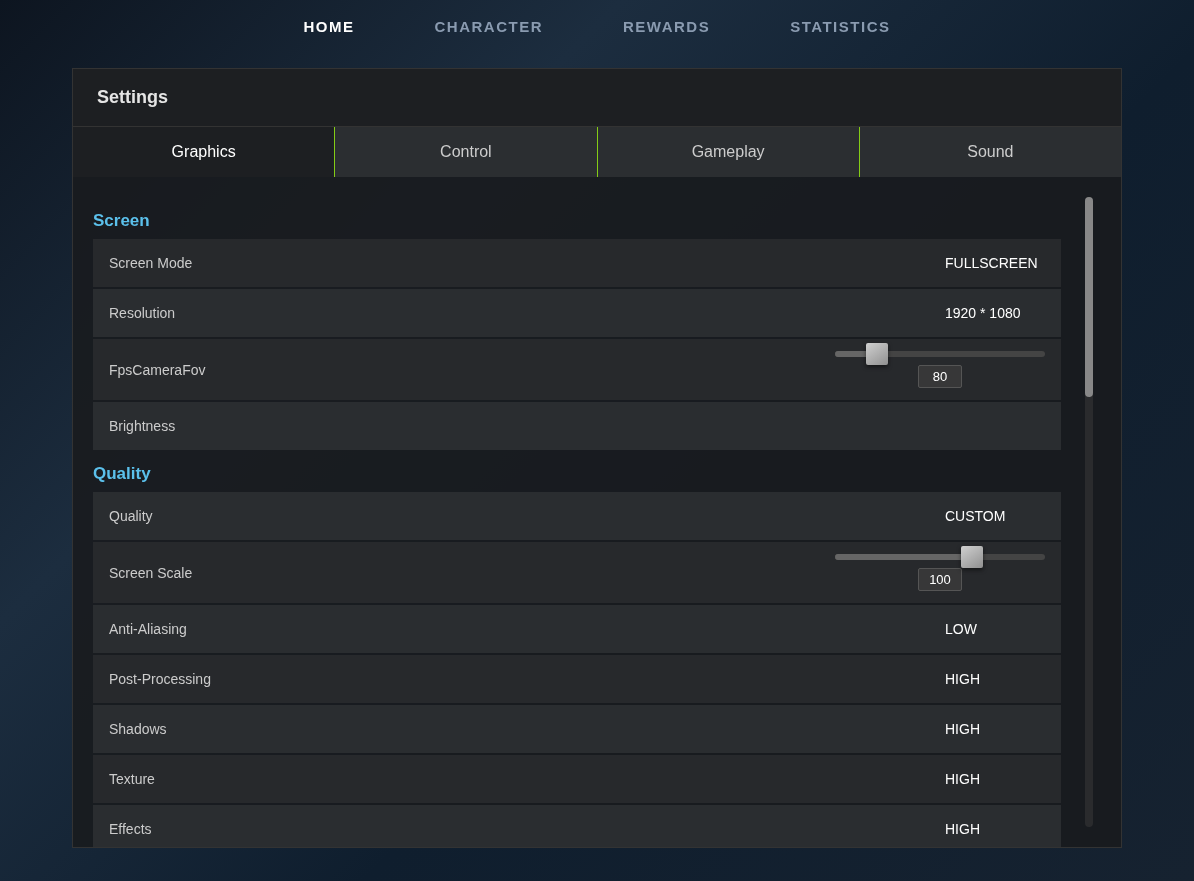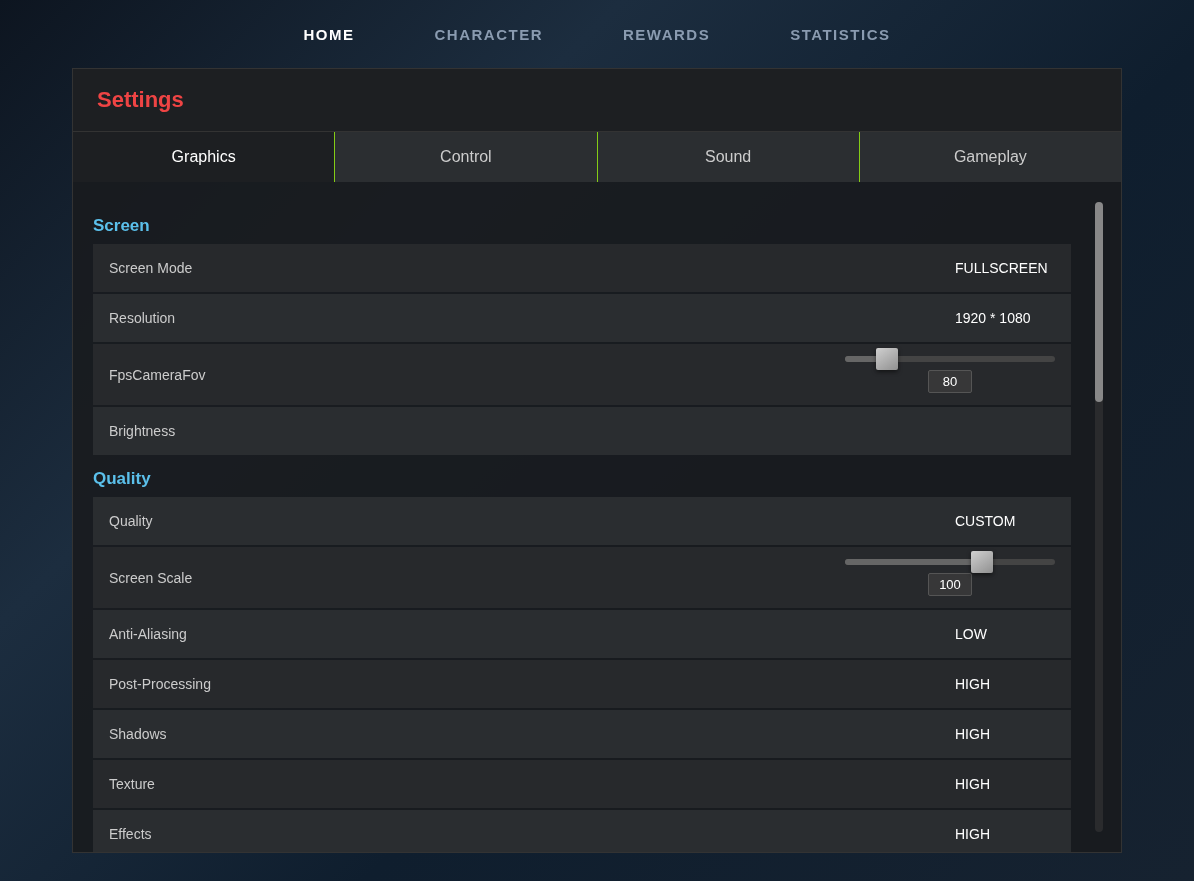--- a/index.html
+++ b/index.html
@@ -20,21 +20,20 @@
       background: linear-gradient(135deg, #0d1520 0%, #1c2d3f 30%, #0f1e2e 60%, #162230 100%);
       z-index: 0;
     }
 
     
     .top-nav {
       position: relative;
       z-index: 10;
       display: flex;
       justify-content: center;
-      align-items: center;
       gap: 60px;
       padding: 12px 0;
       height: 68px;
     }
 
     .nav-item {
       color: #8a9bb0;
       font-size: 15px;
       font-weight: bold;
       letter-spacing: 1.5px;
@@ -56,22 +55,22 @@
       border: 1px solid #333;
     }
 
     .settings-header {
       padding: 18px 24px;
       background: rgba(30, 32, 35, 0.95);
       border-bottom: 1px solid #333;
     }
 
     .settings-title {
-      color: #ef4444;
-      font-size: 22px;
+      color: #e5e5e5;
+      font-size: 18px;
       font-weight: bold;
       margin-top: 33px;
     }
 
     
     .tabs {
       display: flex;
       background: rgba(30, 32, 35, 0.9);
     }
 
@@ -89,21 +88,21 @@
 
     .tab:last-child { border-right: none; }
 
     .tab.active {
       background: rgba(30, 32, 35, 0.95);
       color: #ffffff;
     }
 
     
     .settings-content {
-      padding: 10px 14px 10px 0;
+      padding: 10px 24px 10px 0;
       max-height: 670px;
       overflow-y: auto;
       display: flex;
     }
 
     .settings-scroll {
       flex: 1;
       padding: 10px 20px;
     }
 
@@ -219,22 +218,22 @@
 </nav>
 
 <div class="settings-panel">
   <div class="settings-header">
     <span class="settings-title">Settings</span>
   </div>
 
   <div class="tabs">
     <div class="tab active">Graphics</div>
     <div class="tab">Control</div>
+    <div class="tab">Gameplay</div>
     <div class="tab">Sound</div>
-    <div class="tab">Gameplay</div>
   </div>
 
   <div class="settings-content">
     <div class="settings-scroll">
 
       <div class="section-title">Screen</div>
 
       <div class="setting-row">
         <span class="setting-label">Screen Mode</span>
         <span class="setting-value">FULLSCREEN</span>

